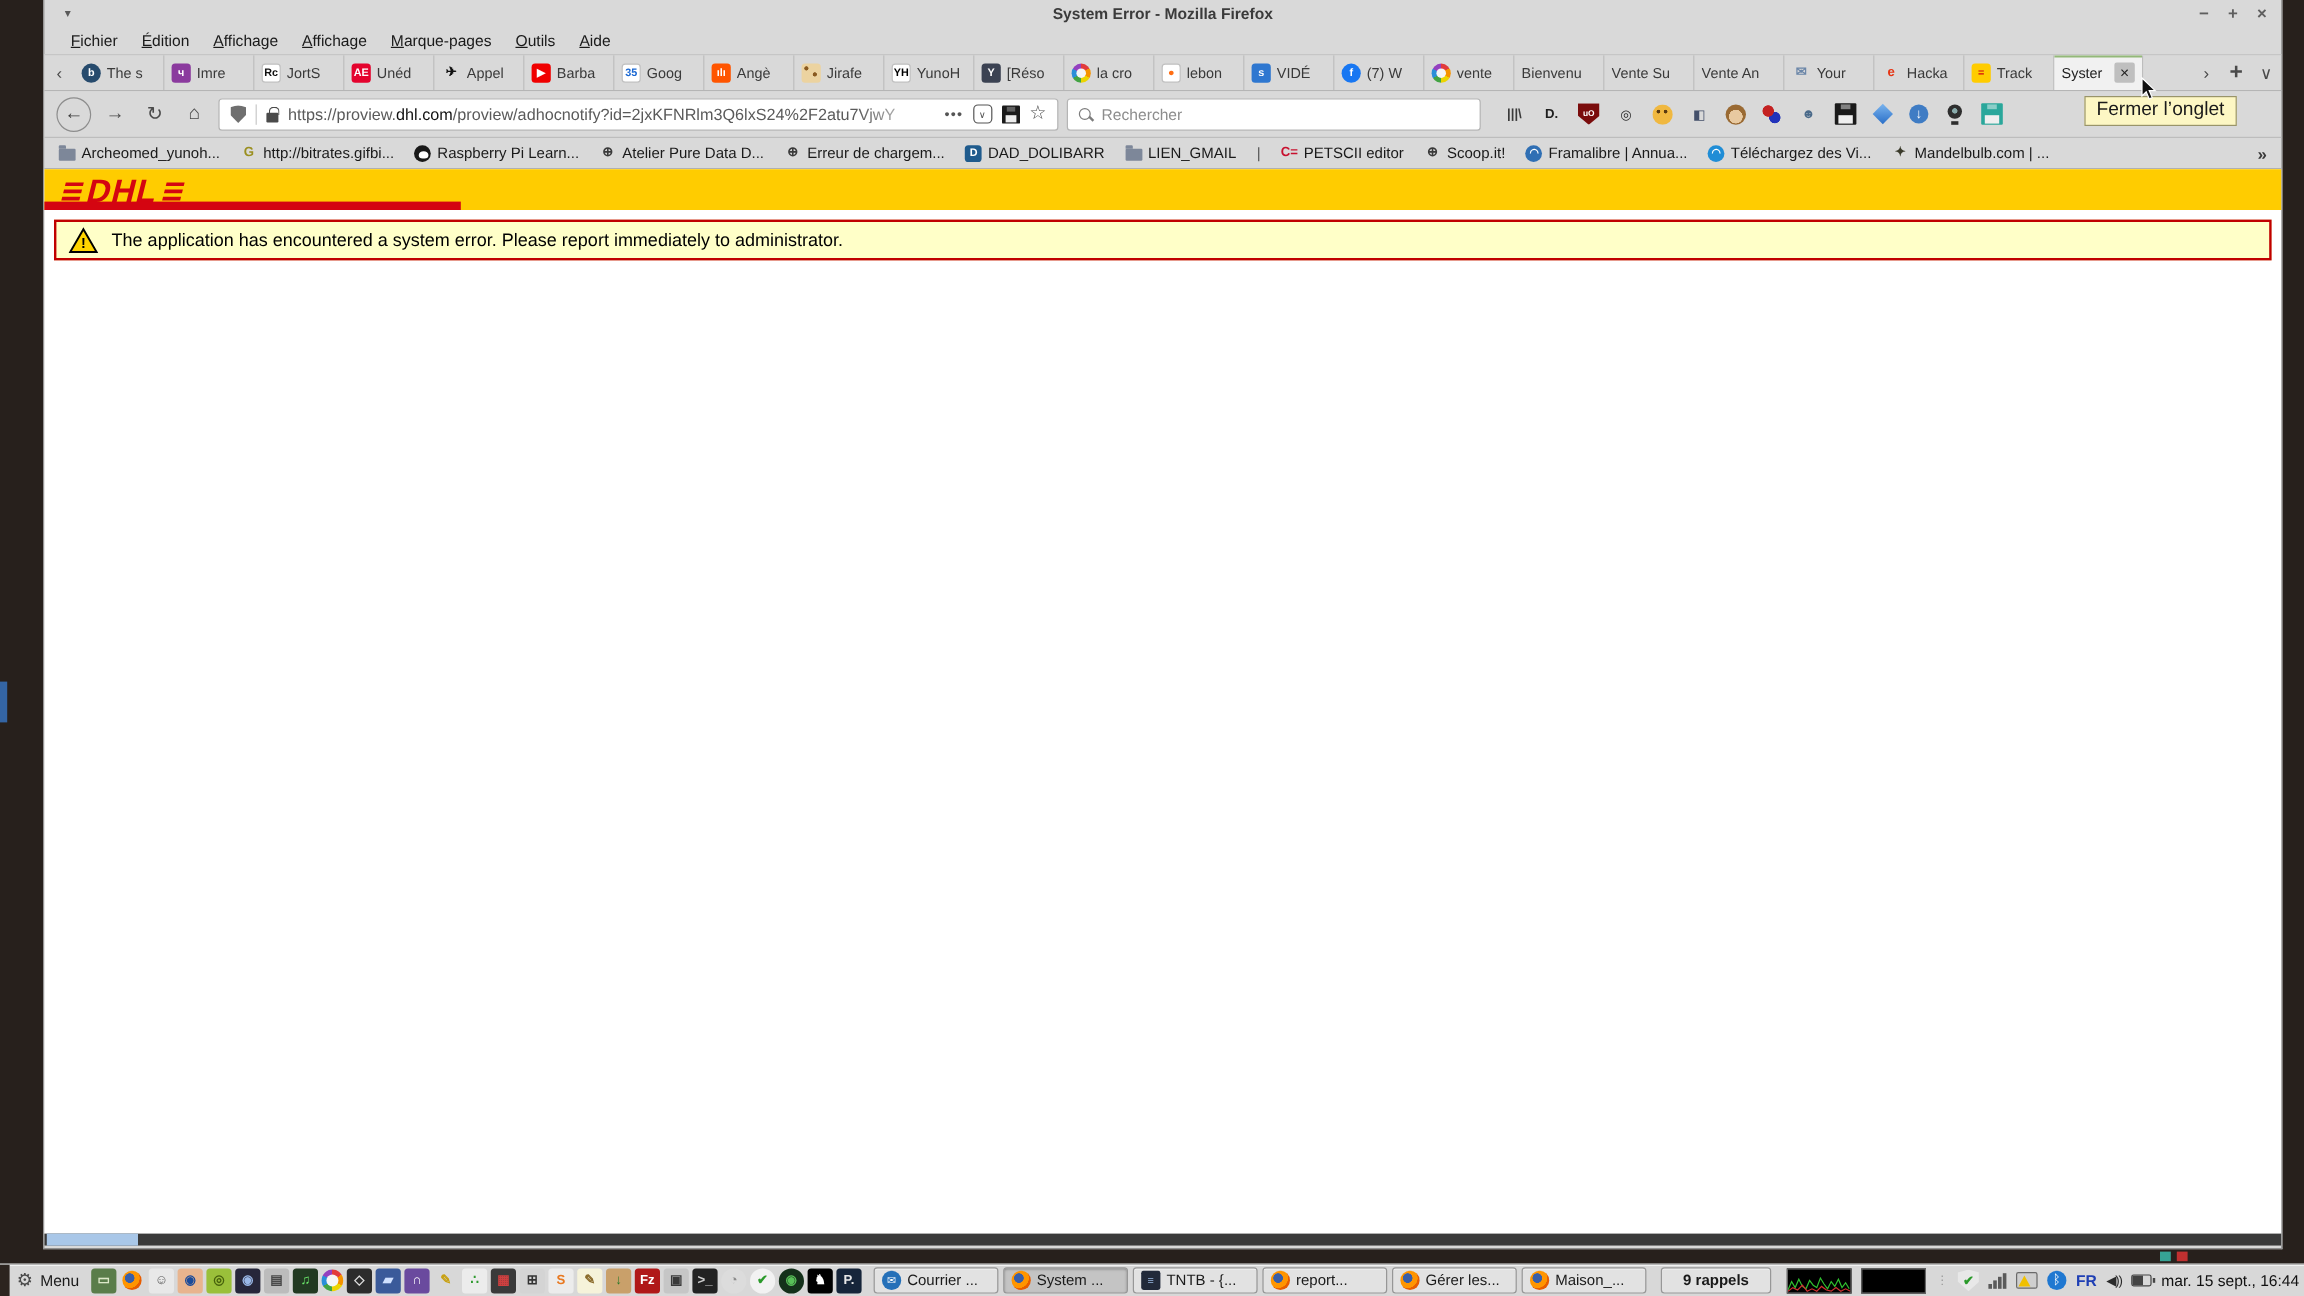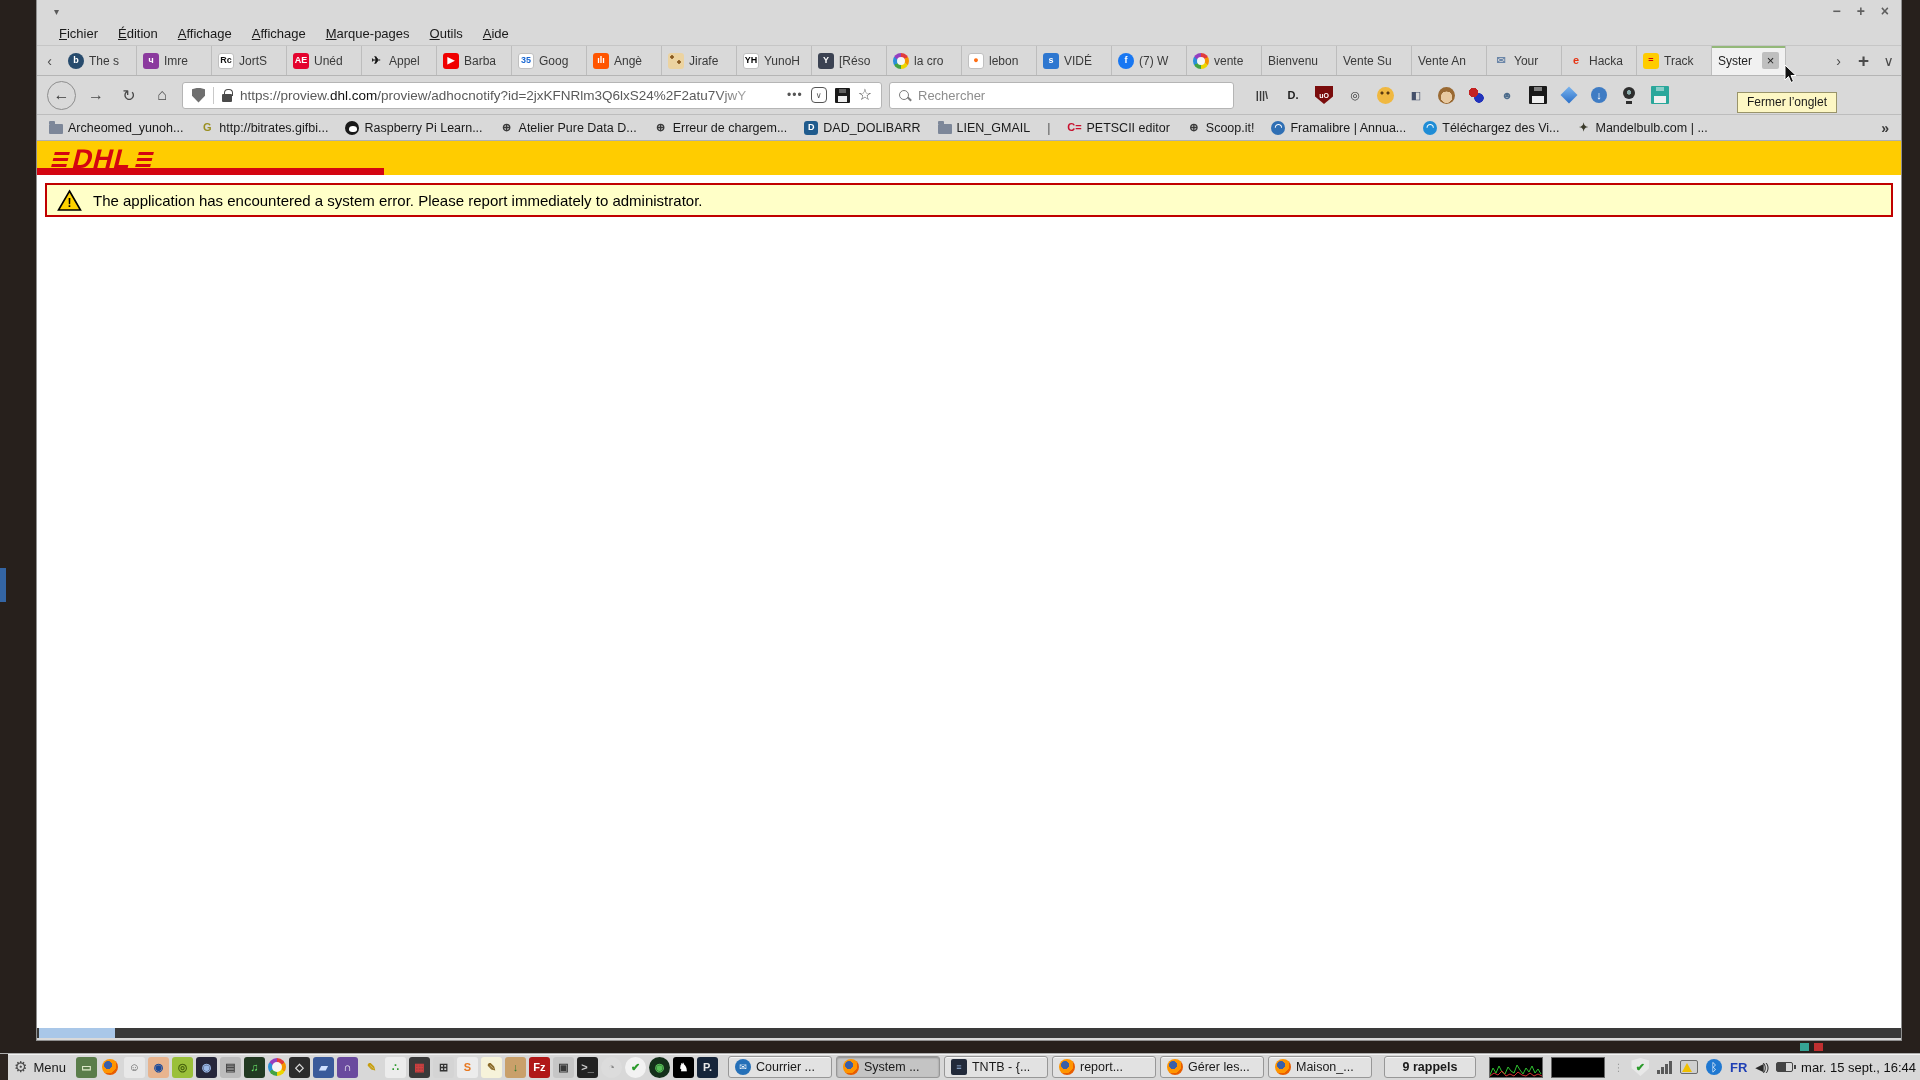--- a/index.html
+++ b/index.html
@@ -85,22 +85,22 @@
   .ext.diamond { }
   .ext.diamond::after { content:""; width:12px; height:12px; background:linear-gradient(135deg,#7ab4ee,#2a6fc8); transform:rotate(45deg); }
   .ext.webcam { }
   .ext.webcam::before { content:""; position:absolute; top:1px; left:3px; width:12px; height:12px; border-radius:50%;
                         background:radial-gradient(circle at 50% 45%, #8aa 2px, #2e2e2e 2.5px); }
   .ext.webcam::after { content:""; position:absolute; bottom:0; left:6px; width:6px; height:3px; background:#2e2e2e; }
   .ext.fl { border-radius:1px; position:relative; }
   .ext.fl::before { content:""; position:absolute; left:5px; right:5px; top:1px; height:4px; background:rgba(255,255,255,.45); }
   .ext.fl::after { content:""; position:absolute; left:3px; right:3px; bottom:1px; height:7px; background:#efefef; }
 
-  .tooltip { position:absolute; left:1700px; top:92px; z-index:30; background:#fdf7c4; border:1px solid #99946a;
-             padding:2px 9px 3px; font-size:12px; color:#1a1a1a; white-space:nowrap; }
+  .tooltip { position:absolute; left:1700px; top:80px; z-index:30; background:#fdf7c4; border:1px solid #99946a;
+             padding:2px 9px 3px; font-size:16px; color:#1a1a1a; white-space:nowrap; }
   #cursor { position:absolute; left:1747px; top:64px; z-index:31; }
 
   
   .bkbar { height:26px; display:flex; align-items:center; padding:0 12px; gap:17px; font-size:12.5px; color:#1a1a1a; background:#d9d9d9; border-bottom:1px solid #b0b0b0; }
   .bk { display:flex; align-items:center; gap:5px; white-space:nowrap; flex:0 0 auto; }
   .bk .ic { width:14px; height:14px; font-size:9px; }
   .icon-folder { width:14px; height:10px; background:#7d8799; border-radius:1px; position:relative; margin-top:3px; flex:0 0 auto; }
   .icon-folder::before { content:""; position:absolute; top:-3px; left:0; width:6px; height:3px; background:#7d8799; border-radius:1px 1px 0 0; }
   .bk-sep { color:#555; }
   .bk-overflow { margin-left:auto; font-size:14px; color:#3a3a3a; font-weight:bold; }
@@ -166,20 +166,21 @@
 </style>
 </head>
 <body>
 
 <div id="desktop">
 
   <div id="fxwin">
 
     <div class="titlebar">
       <span class="winmenu">▾</span>
+      <span class="title">System Error - Mozilla Firefox</span>
       <span class="controls">
         <span>−</span>
         <span>+</span>
         <span>×</span>
       </span>
     </div>
 
     <div class="menubar" id="menubar">
         <span class="menu-item">Fichier</span>
         <span class="menu-item">Édition</span>

